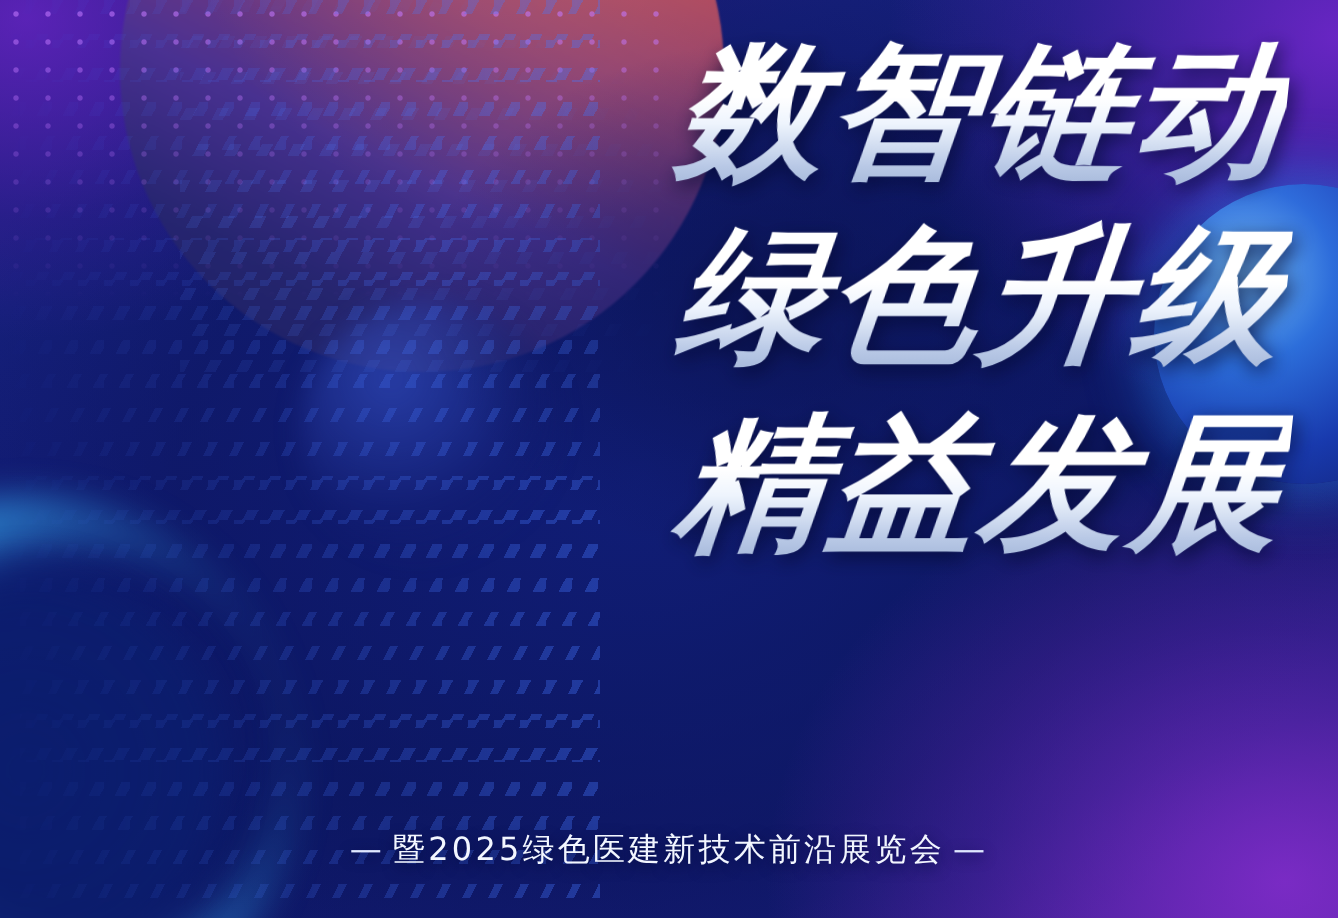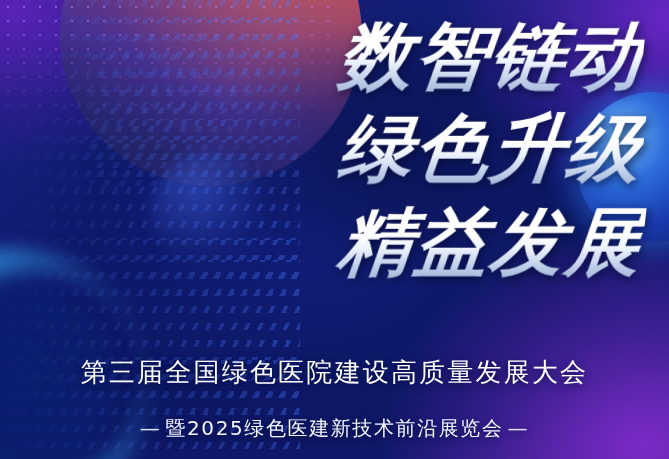--- a/index.html
+++ b/index.html
@@ -158,21 +158,21 @@
     text-align:center;z-index:6;
     font-family:"DejaVu Sans","Liberation Sans",sans-serif;
     font-size:26px;font-weight:400;letter-spacing:2.2px;
     color:#ffffff;
     text-shadow:0 2px 8px rgba(4,10,60,.9);
   }
   .sub2{
     position:absolute;left:0;right:0;top:415px;
     text-align:center;z-index:6;
     font-family:"DejaVu Sans","Liberation Sans",sans-serif;
-    font-size:20px;font-weight:400;letter-spacing:1.6px;
+    font-size:16px;font-weight:400;letter-spacing:1.6px;
     color:#f2f6ff;
     text-shadow:0 2px 7px rgba(4,10,60,.9);
   }
   .sub2 .rule{color:#dfe8ff;padding:0 4px;}
 </style>
 </head>
 <body>
 
 <div id="poster">
 
@@ -189,19 +189,18 @@
     <div class="layer dashfield2"></div>
     <div class="headline-vignette"></div>
   </div>
 
   <div class="headline">
     <span class="hl-line l1">数智链动</span>
     <span class="hl-line l2">绿色升级</span>
     <span class="hl-line l3">精益发展</span>
   </div>
 
-  <div class="sub1">第三届全国绿色医院建设高质量发展大会</div>
 
   <div class="sub2">
     <span class="rule">—</span><span>暨2025绿色医建新技术前沿展览会</span><span class="rule">—</span>
   </div>
 
 </div>
 
 </body></html>

